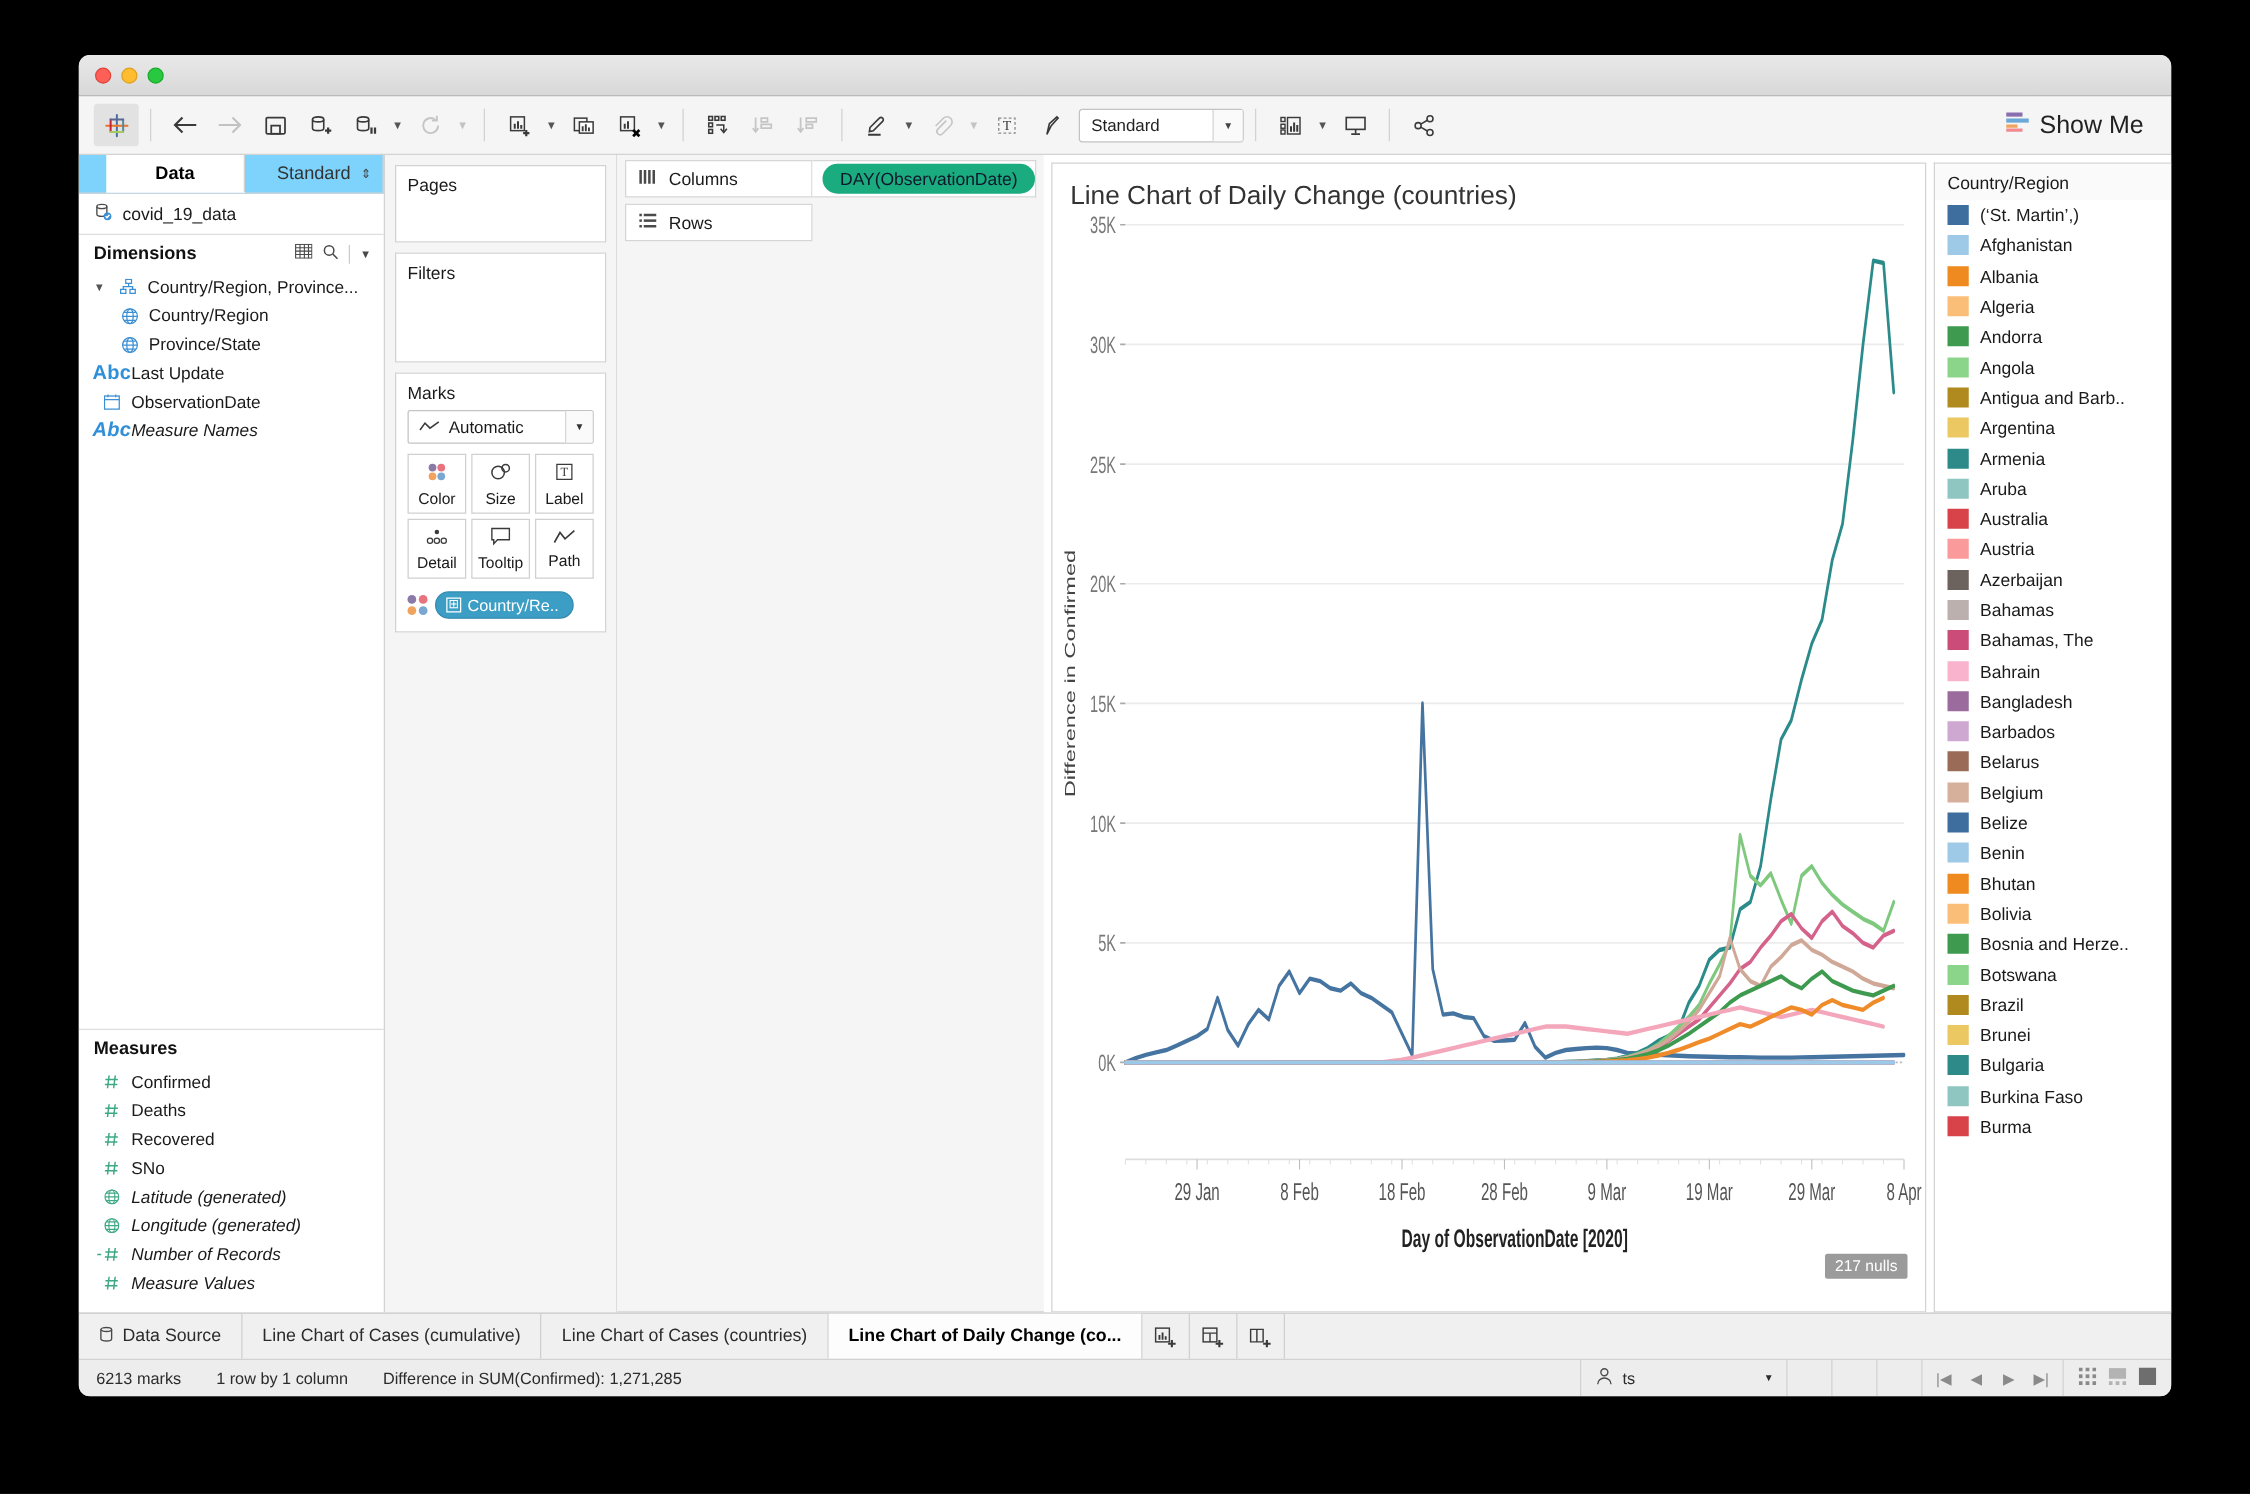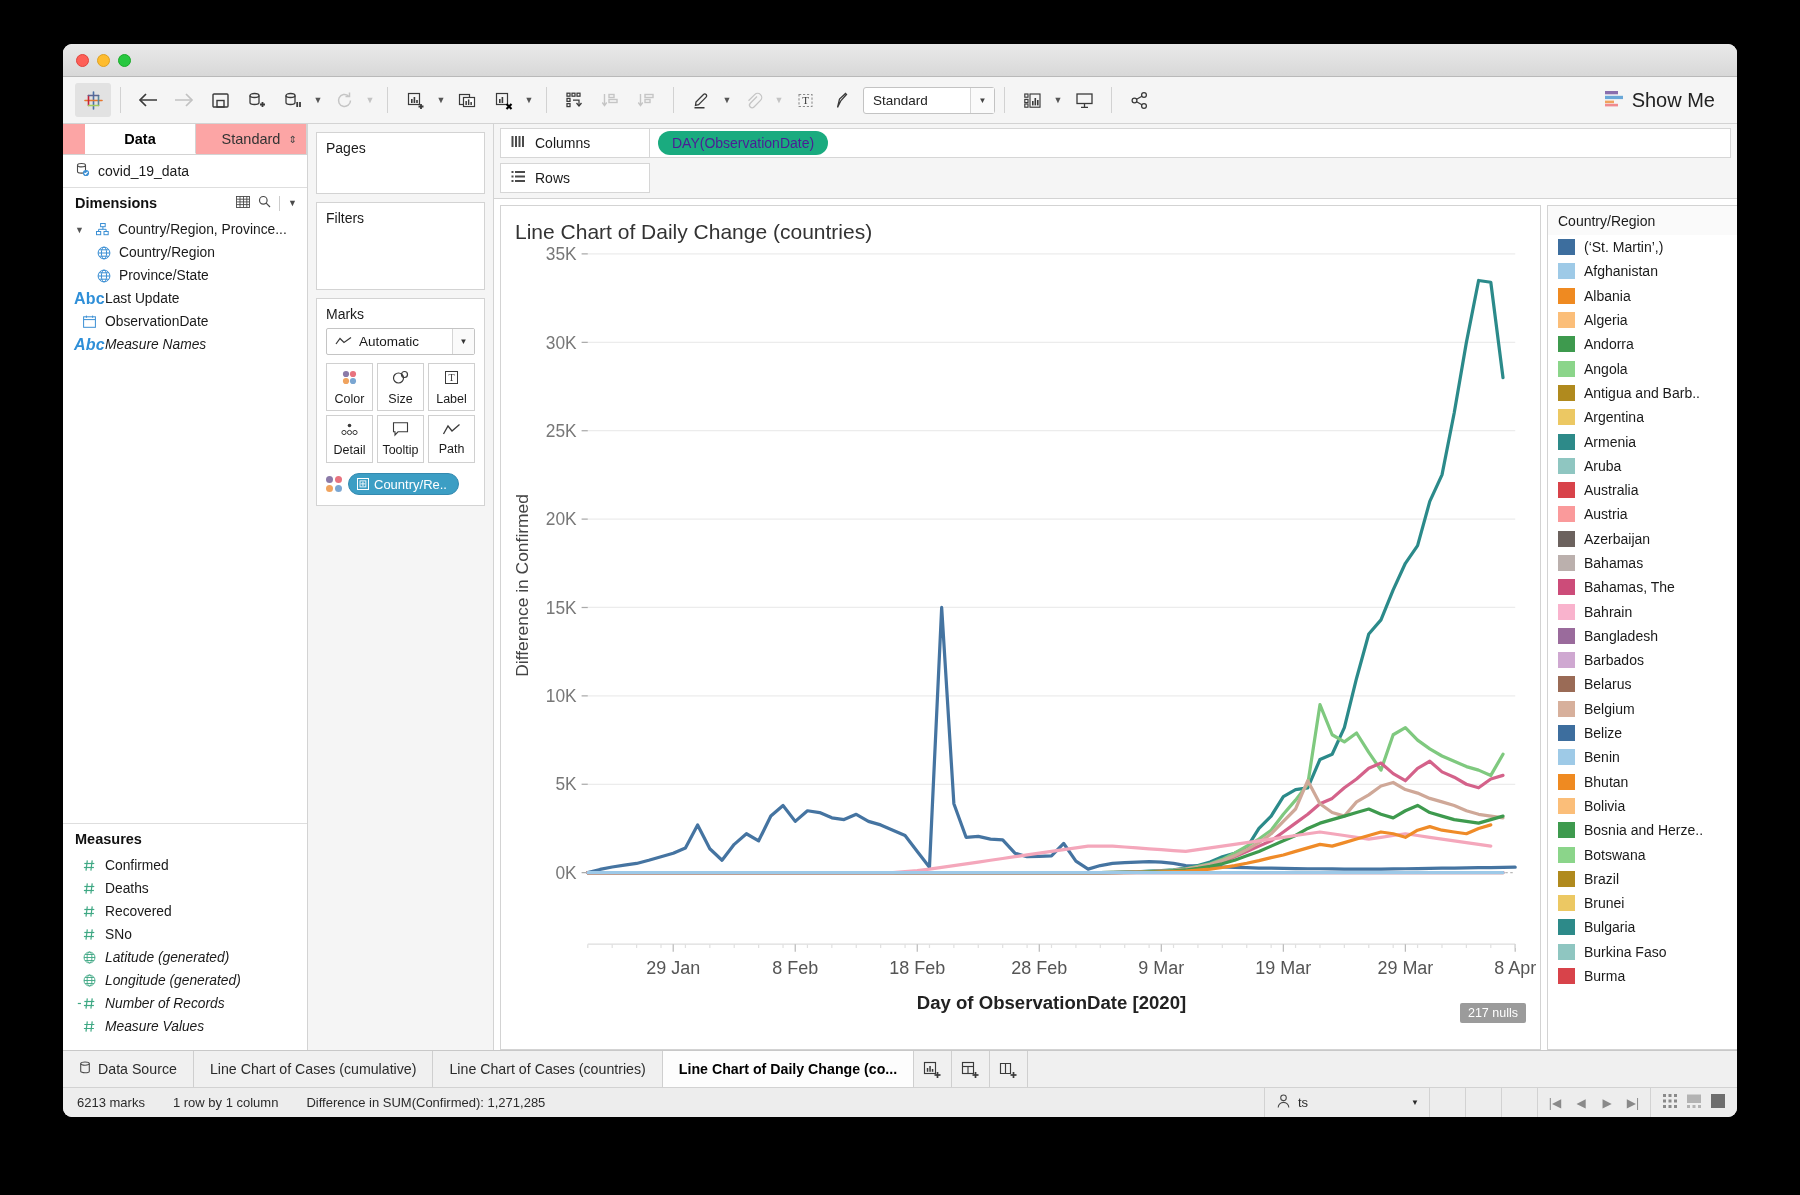--- a/index.html
+++ b/index.html
@@ -96,21 +96,21 @@
     background: #fff;
   }
   
   .leftpane {
     width: 245px;
     background: #fff;
     border-right: 1px solid #d3d3d3;
     display: flex; flex-direction: column;
     flex: 0 0 auto;
   }
-  .lp-tabs { display: flex; height: 31px; border-bottom: 1px solid #d3d3d3; background: #fca5a5; padding-left: 22px; }
+  .lp-tabs { display: flex; height: 31px; border-bottom: 1px solid #d3d3d3; background: #7dd3fc; padding-left: 22px; }
   .lp-tab {
     flex: 1; display: flex; align-items: center; justify-content: center;
     font-size: 14.5px; color: #333;
     border-right: 1px solid #d3d3d3;
     position: relative;
   }
   .lp-tab.active { background: #fff; font-weight: bold; color: #000; border-bottom: 1px solid #fff; }
   .lp-tab .sortarrow { position: absolute; right: 9px; font-size: 10px; color: #444; }
   .ds-row {
     height: 33px; display: flex; align-items: center; gap: 8px;
@@ -174,35 +174,35 @@
     background: #3c9ec4; color: #fff; border-radius: 11px;
     height: 22px; display: flex; align-items: center; gap: 5px;
     padding: 0 11px 0 8px; font-size: 13px; white-space: nowrap;
     border: 1px solid #348ab0;
   }
   .pill .pico {
     width: 12px; height: 12px; border: 1px solid #fff; position: relative;
     display: flex; align-items: center; justify-content: center; font-size: 10px; line-height: 1;
   }
   
-  .view { flex: 1 1 auto; display: flex; flex-direction: column; min-width: 0; background: #fff; }
+  .view { flex: 1 1 auto; display: flex; flex-direction: row; min-width: 0; background: #fff; }
   .shelves { background: #f5f5f5; padding: 4px 6px 5px 6px; border-bottom: 1px solid #d3d3d3; }
   .shelf { display: flex; align-items: stretch; height: 30px; margin-bottom: 5px; }
   .shelf:last-child { margin-bottom: 0; }
   .shelf-label {
     width: 150px; background: #fff; border: 1px solid #d6d6d6;
     display: flex; align-items: center; gap: 9px; padding-left: 10px;
     font-size: 14px; color: #1a1a1a; flex: 0 0 auto;
   }
   .shelf-drop {
     flex: 1 1 auto; background: #fff; border: 1px solid #d6d6d6; border-left: none;
     display: flex; align-items: center; padding-left: 8px; gap: 6px;
   }
   .gpill {
-    background: #1aab7f; color: #4c1d95; border-radius: 12px; height: 24px;
+    background: #1aab7f; color: #0f172a; border-radius: 12px; height: 24px;
     display: flex; align-items: center; gap: 26px; padding: 0 14px;
     font-size: 14px; white-space: nowrap;
   }
   .gpill.green2 { background: #17b287; }
   .viewbody { flex: 1 1 auto; display: flex; min-height: 0; }
   .chartarea {
     flex: 1 1 auto; background: #fff; border: 1px solid #d3d3d3;
     margin: 6px 0 0 6px; position: relative; min-width: 0;
     display: flex; flex-direction: column;
   }

